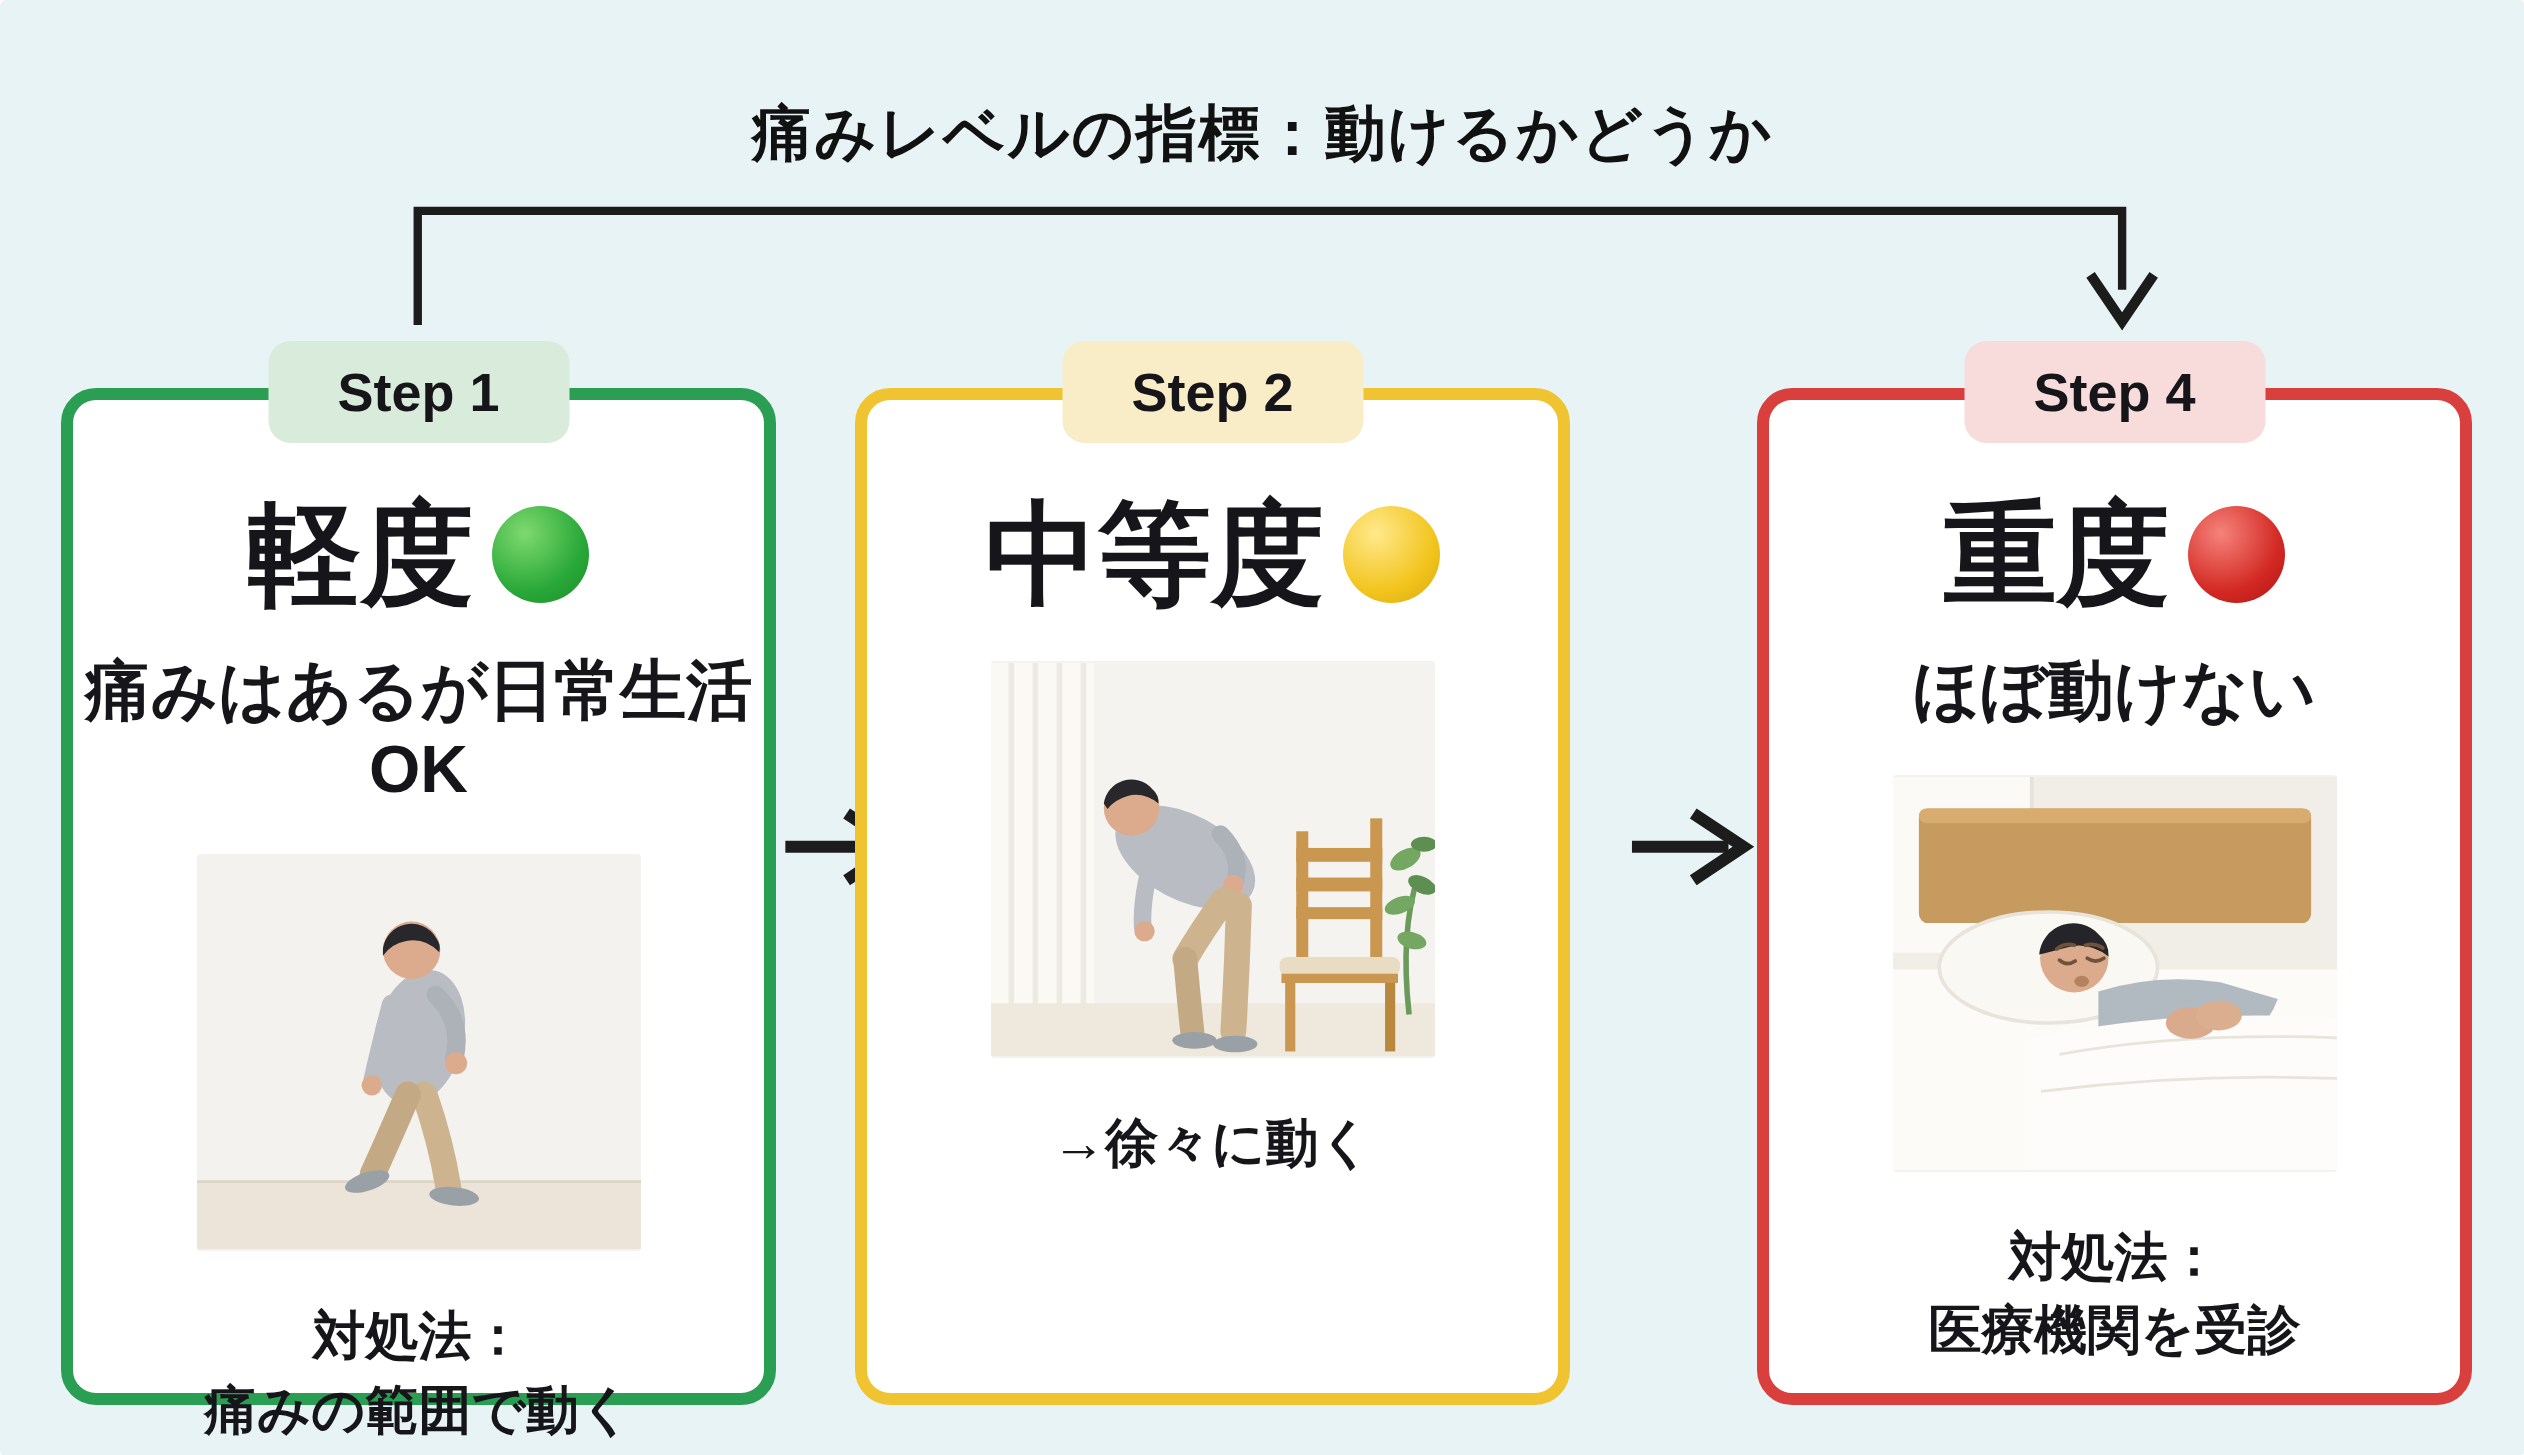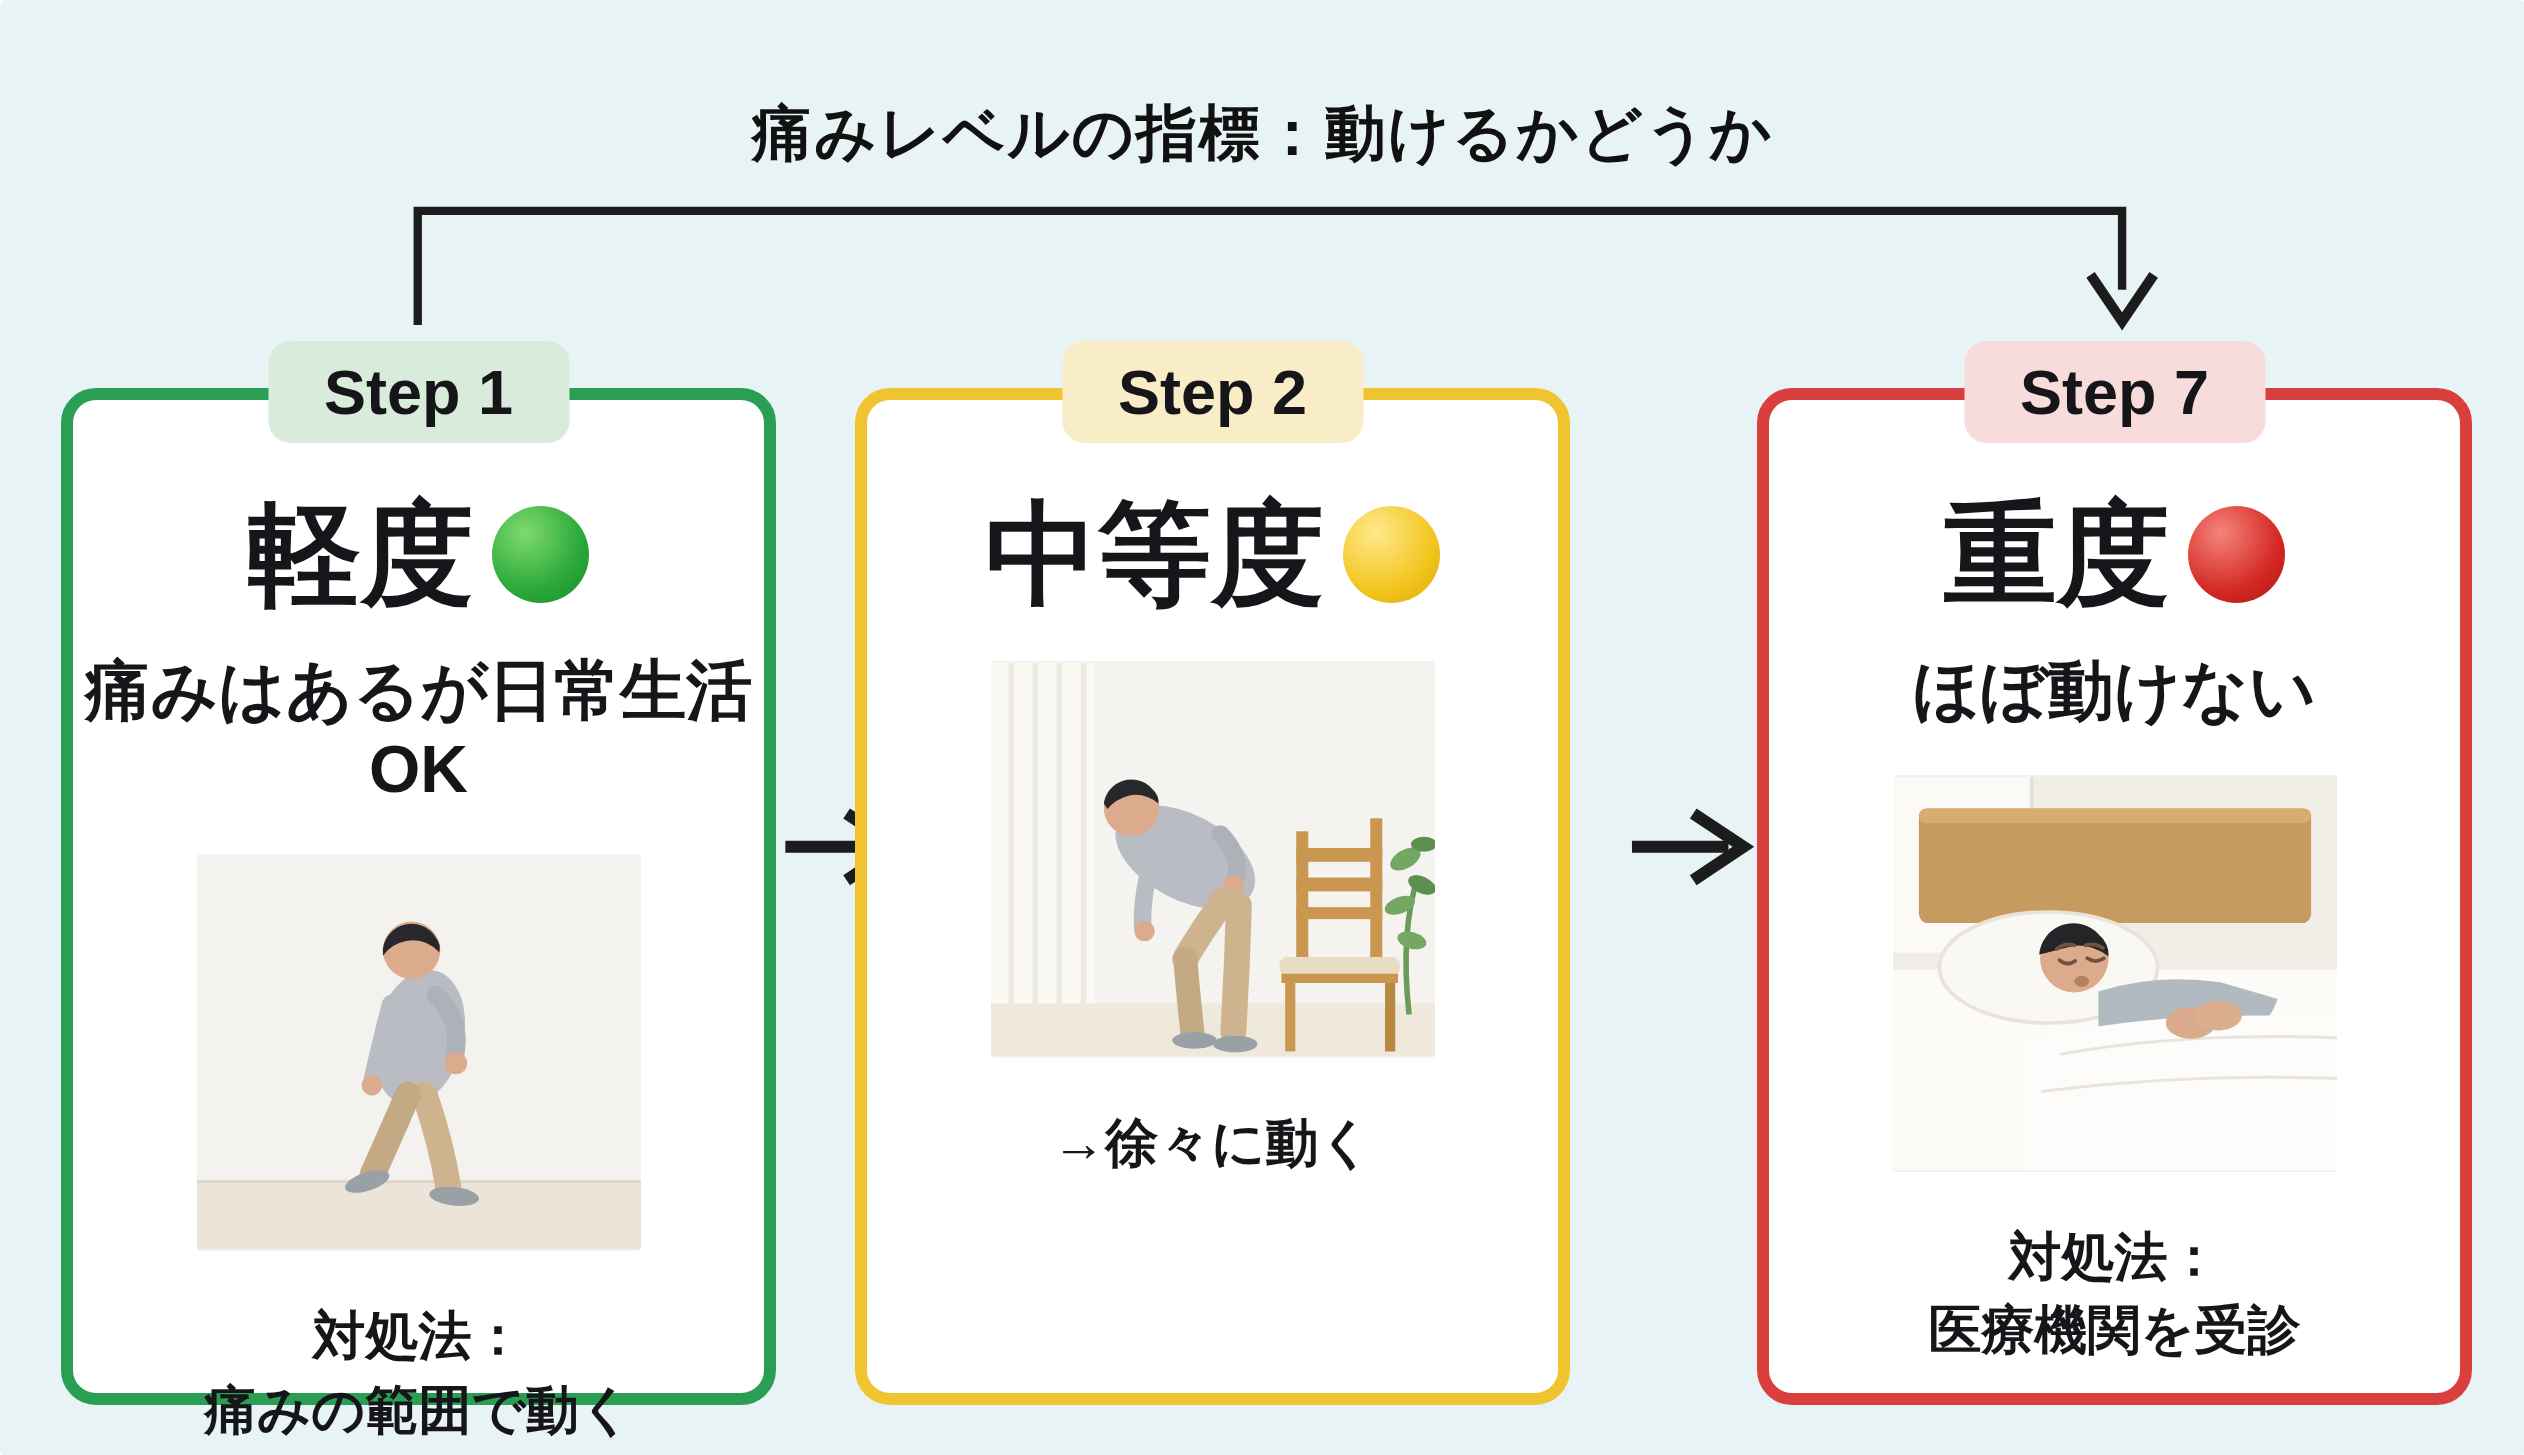--- a/index.html
+++ b/index.html
@@ -16,21 +16,21 @@
   .card{
     position:absolute;top:388px;width:715px;height:1017px;box-sizing:border-box;
     background:#ffffff;border:12px solid;border-radius:35px;text-align:center;
   }
   .card-green{left:61px;border-color:#2a9e52;}
   .card-yellow{left:855px;border-color:#f0c430;}
   .card-red{left:1757px;border-color:#d9403d;}
   .badge{
     position:absolute;top:-59px;left:50%;transform:translateX(-50%);
     width:301px;height:102px;line-height:102px;border-radius:22px;
-    font-size:63px;font-weight:800;color:#16161a;text-align:center;
+    font-size:54px;font-weight:800;color:#16161a;text-align:center;
   }
   .badge-green{background:#d9ecdb;}
   .badge-yellow{background:#f8edc6;}
   .badge-red{background:#f8dbdb;}
   .sev{
     margin-top:93px;font-size:113px;font-weight:800;line-height:123px;
     display:flex;align-items:center;justify-content:center;gap:18.6px;
   }
   .circle{width:97px;height:97px;border-radius:50%;display:inline-block;flex:0 0 auto;}
   .circle-green{background:radial-gradient(circle at 34% 28%, #7fd96f, #28a838 62%, #1e8c2a);}
@@ -148,21 +148,21 @@
           <path d="M122 152 a30 30 0 0 1 52 -16 q8 7 7 16 q-16 -13 -34 -8 q-14 4 -21 14 z" fill="#28282c"></path>
         </g>
       </svg>
     </figure>
     <div class="treat">
       <div>→徐々に動く</div>
     </div>
   </section>
 
   <section class="card card-red">
-    <div class="badge badge-red">Step 7</div>
+    <div class="badge badge-red">Step 4</div>
     <div class="sev">
       <span>重度</span>
       <span class="circle circle-red"></span>
     </div>
     <p class="desc">ほぼ動けない</p>
     <figure class="photo" role="img" aria-label="ベッドで苦しそうに横になる男性の写真">
       <svg viewBox="0 0 480 425">
         <rect width="480" height="425" fill="#f1ede7"></rect>
         <rect width="150" height="190" fill="#fbfaf6"></rect>
         <line x1="150" y1="0" x2="150" y2="190" stroke="#e7e2d9" stroke-width="4"></line>

